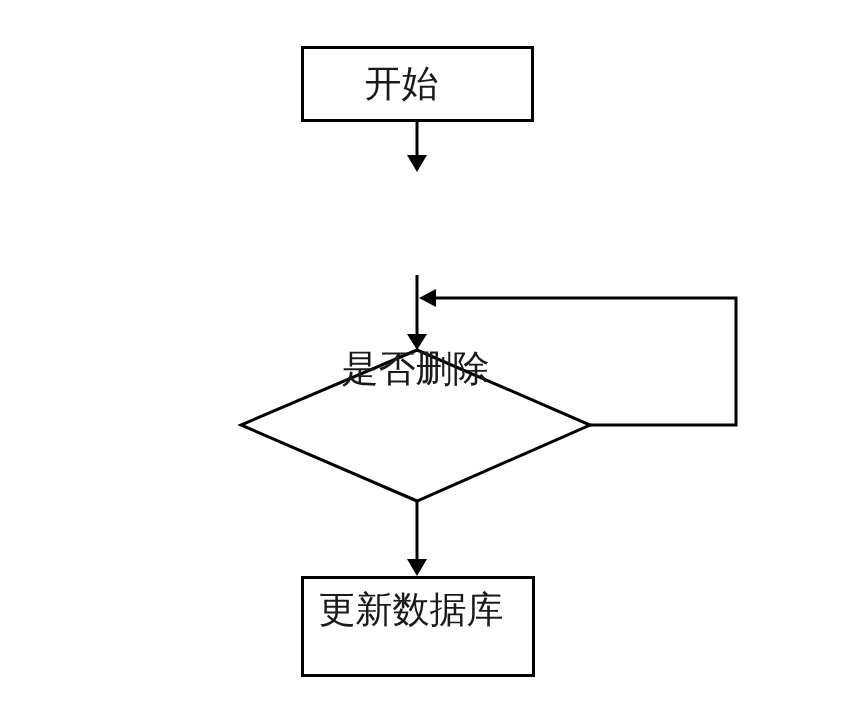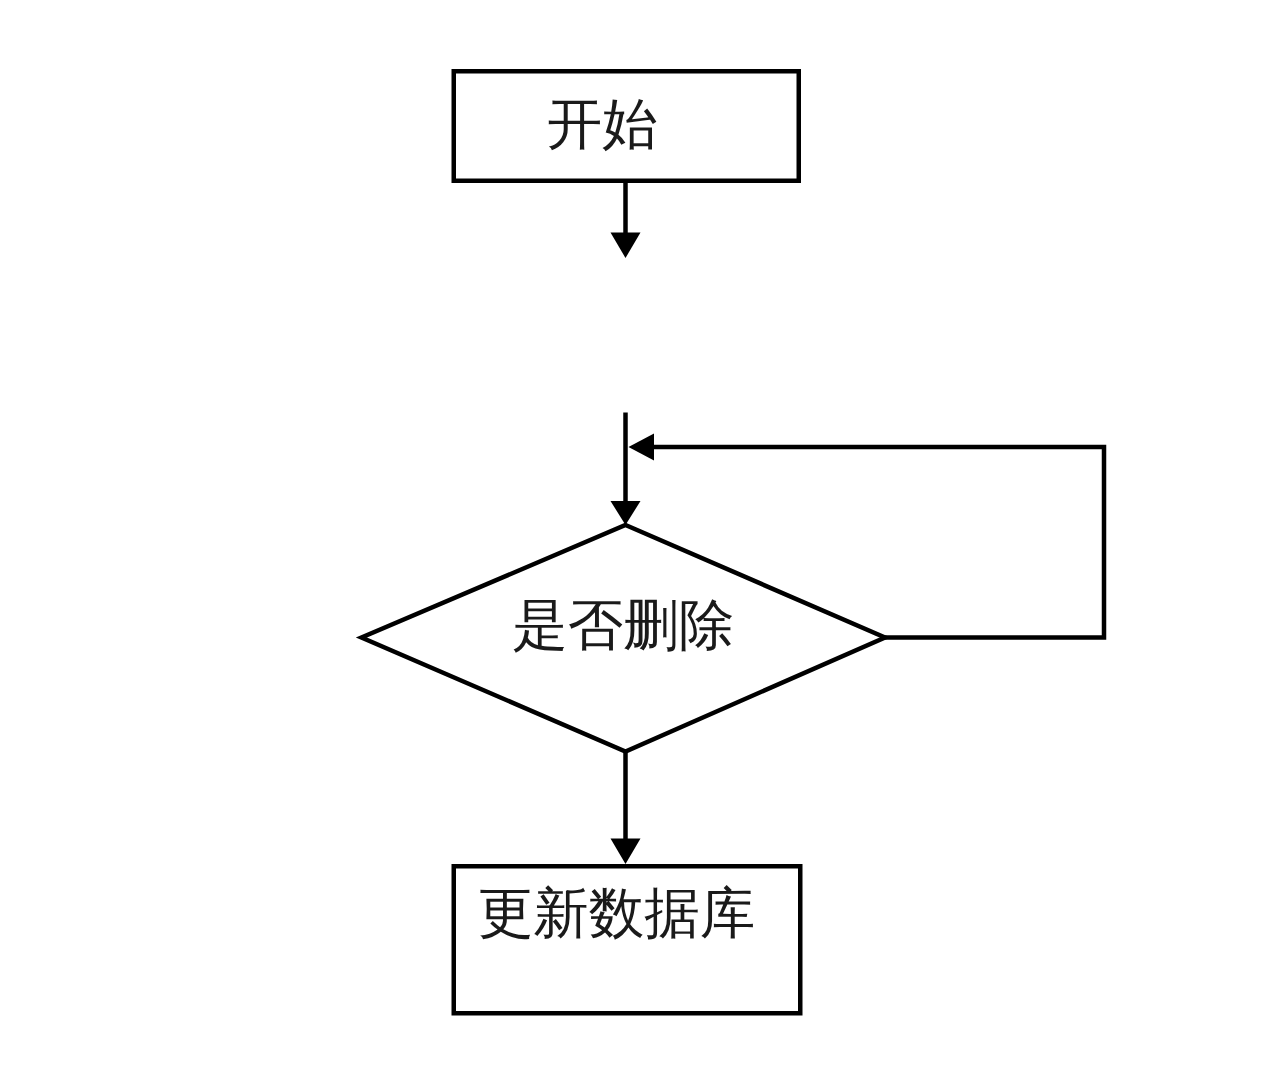--- a/index.html
+++ b/index.html
@@ -52,21 +52,20 @@
     width: 234px; height: 101px;
     align-items: flex-start;
     padding-top: 12px;
     padding-right: 14px;
   }
   .decision-label {
     position: absolute;
     left: 227px; top: 350px;
     width: 349px; height: 151px;
     display: flex;
-    align-items: center;
     justify-content: center;
     padding-bottom: 14px;
     box-sizing: border-box;
     color: #1a1a1a;
     font-size: 37px;
     line-height: 1.05;
     white-space: nowrap;
   }
 </style>
 </head>

